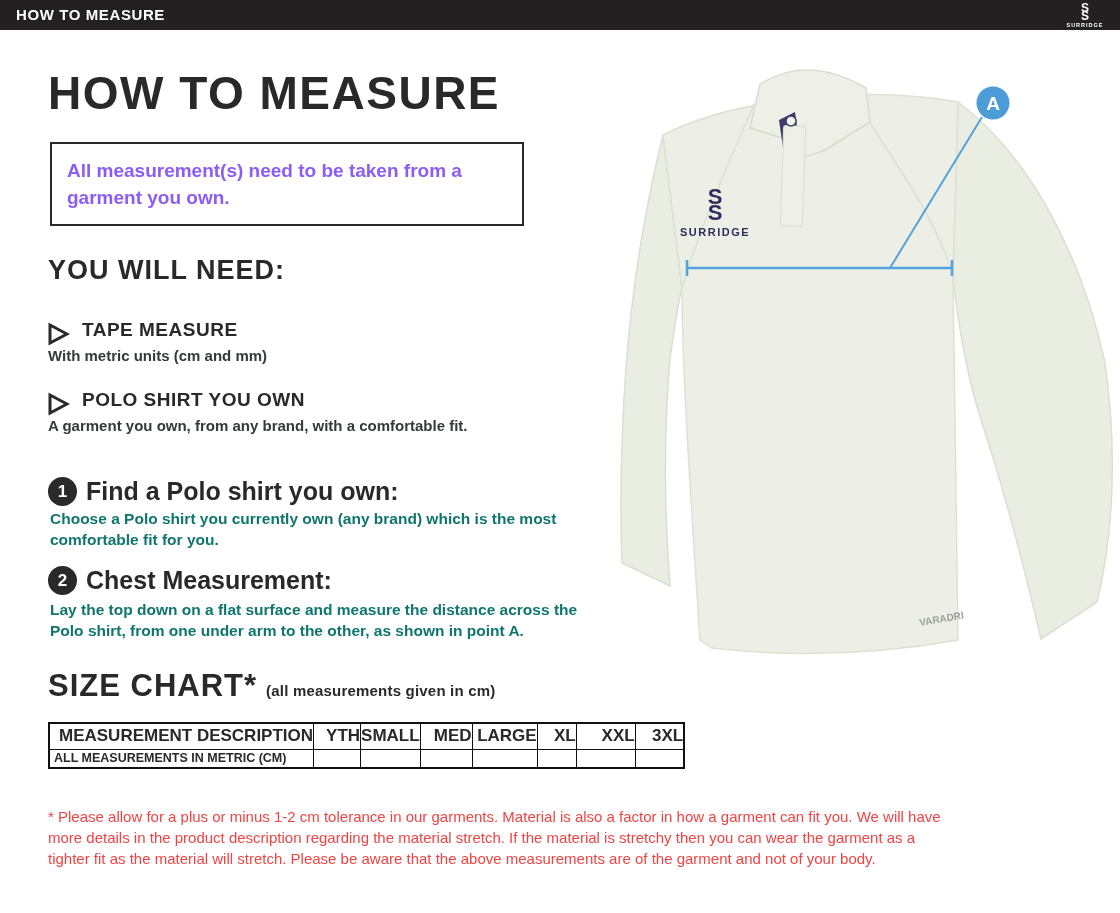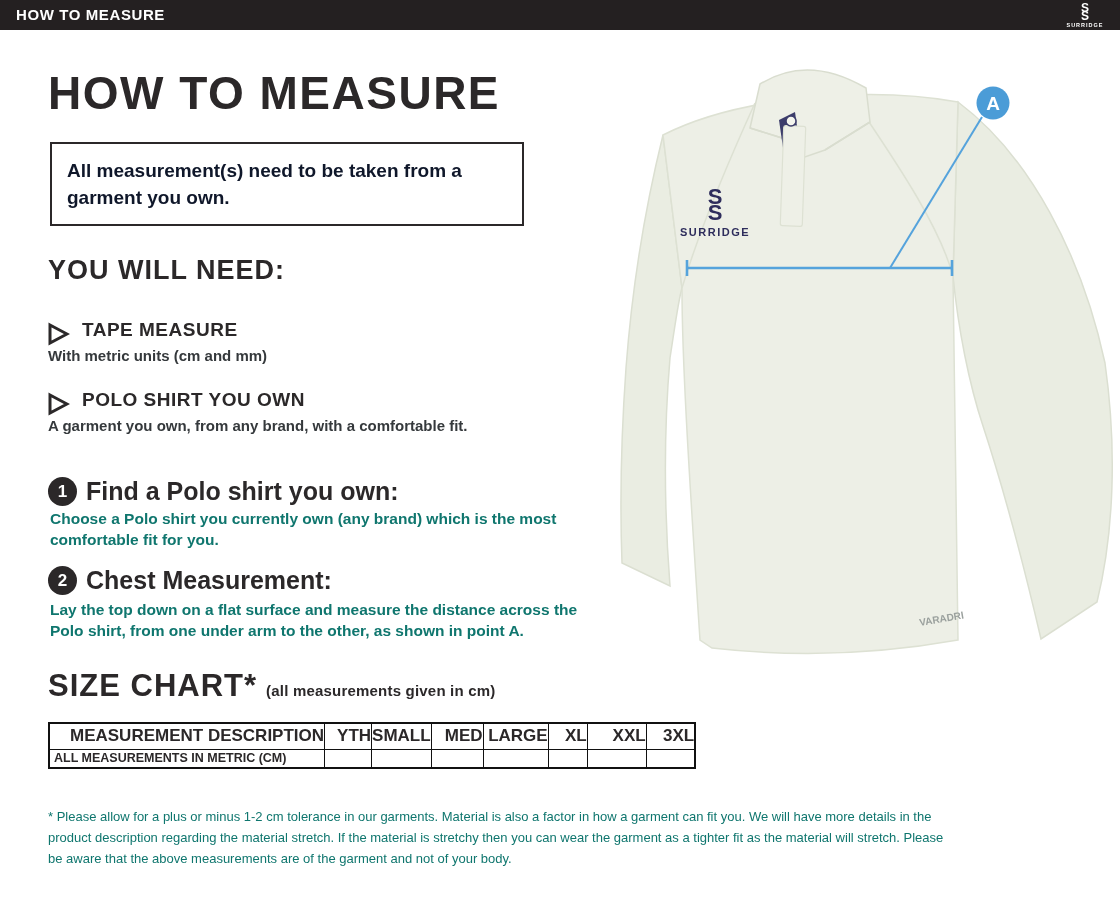--- a/index.html
+++ b/index.html
@@ -10,21 +10,21 @@
   .topbar { position:absolute; left:0; top:0; width:1120px; height:30px; background:#242021; }
   .topbar-title { position:absolute; left:16px; top:0; height:30px; line-height:30px;
                   color:#fff; font-size:15px; font-weight:bold; letter-spacing:.6px; }
   .topbar-logo { position:absolute; right:8px; top:1px; width:54px; height:28px; }
 
   
   .h1 { position:absolute; left:48px; top:66px; font-size:46px; font-weight:bold;
         letter-spacing:1.5px; color:#2b2829; }
   .note-box { position:absolute; left:50px; top:142px; width:474px; border:2px solid #2b2829;
               padding:13px 15px; }
-  .note-box p { font-size:19px; font-weight:bold; line-height:27px; color:#0f172a; }
+  .note-box p { font-size:19px; font-weight:bold; line-height:27px; color:#8b5cf6; }
 
   .h2-need { position:absolute; left:48px; top:255px; font-size:27px; font-weight:bold;
              letter-spacing:1px; }
 
   .need-icon { position:absolute; left:46px; width:24px; height:24px; }
   .need-label { position:absolute; left:82px; font-size:19px; font-weight:bold; letter-spacing:.5px; }
   .need-desc { position:absolute; left:48px; font-size:15px; font-weight:bold; color:#35393c; }
 
   .step-circle { position:absolute; left:48px; width:29px; height:29px; border-radius:50%;
                  background:#2b2829; color:#fff; font-size:17px; font-weight:bold;
@@ -35,30 +35,30 @@
 
   .h2-size { position:absolute; left:48px; top:668px; font-size:31px; font-weight:bold;
              letter-spacing:1px; }
   .h2-size-sub { font-size:15px; font-weight:bold; letter-spacing:.2px; margin-left:9px; }
 
   
   table.size { position:absolute; left:48px; top:722px; border-collapse:collapse;
                table-layout:fixed; }
   table.size td, table.size th { border:1.4px solid #111; overflow:hidden; white-space:nowrap; }
   table.size { border:2px solid #111; }
-  .th-desc { width:235px; font-size:17px; font-weight:bold; text-align:left; padding-left:20px; }
+  .th-desc { width:235px; font-size:17px; font-weight:bold; text-align:left; padding-left:9px; }
   .th-size { font-weight:bold; font-size:17px; text-align:right; }
   tr.hdr { height:26px; }
   tr.metric { height:19px; }
   tr.chest { height:22px; }
   .cell-label { font-size:12.5px; font-weight:bold; text-align:left; padding-left:4px; }
   .cell-val { font-size:14px; text-align:center; }
 
-  .footnote { position:absolute; left:48px; top:806px; width:902px; font-size:13px;
-              line-height:21px; color:#0f766e; }
+  .footnote { position:absolute; left:48px; top:806px; width:902px; font-size:15px;
+              line-height:21px; color:#ef4444; }
 
   
   .shirt-wrap { position:absolute; left:620px; top:28px; width:500px; height:690px; }
 </style>
 </head>
 <body>
 
 <div class="topbar">
   <span class="topbar-title">HOW TO MEASURE</span>
   <svg class="topbar-logo" viewBox="0 0 54 28">

